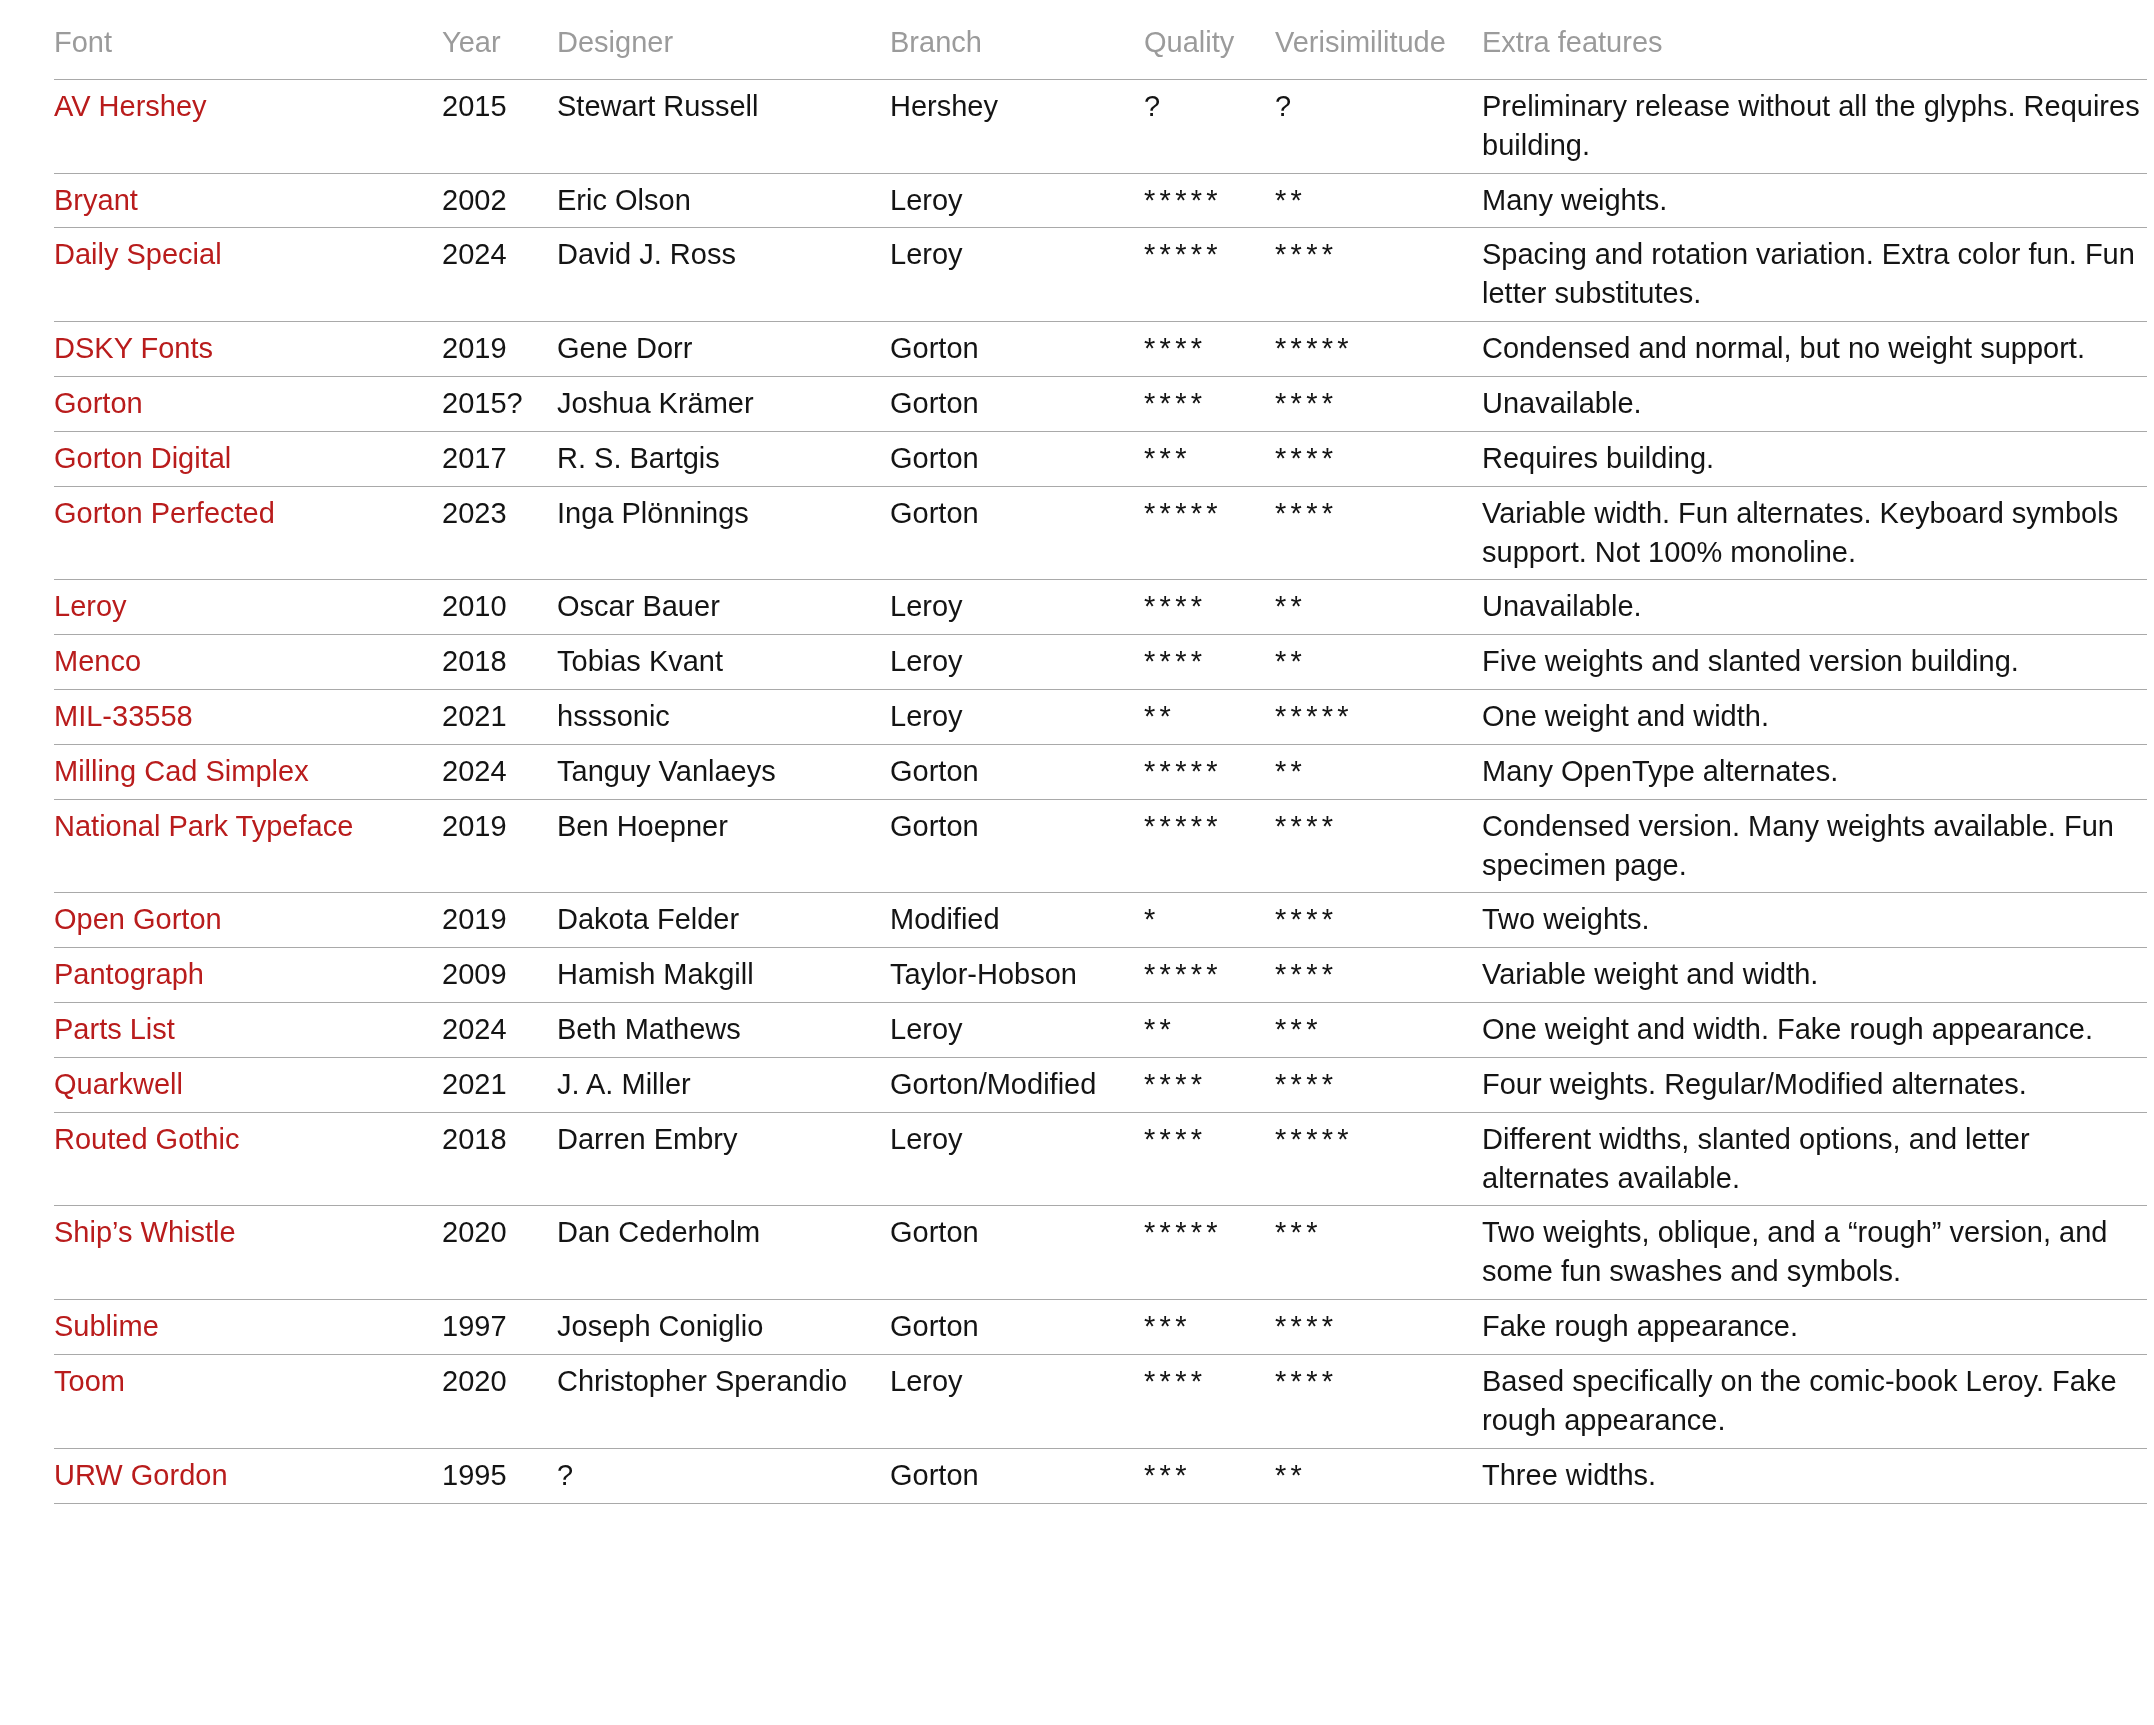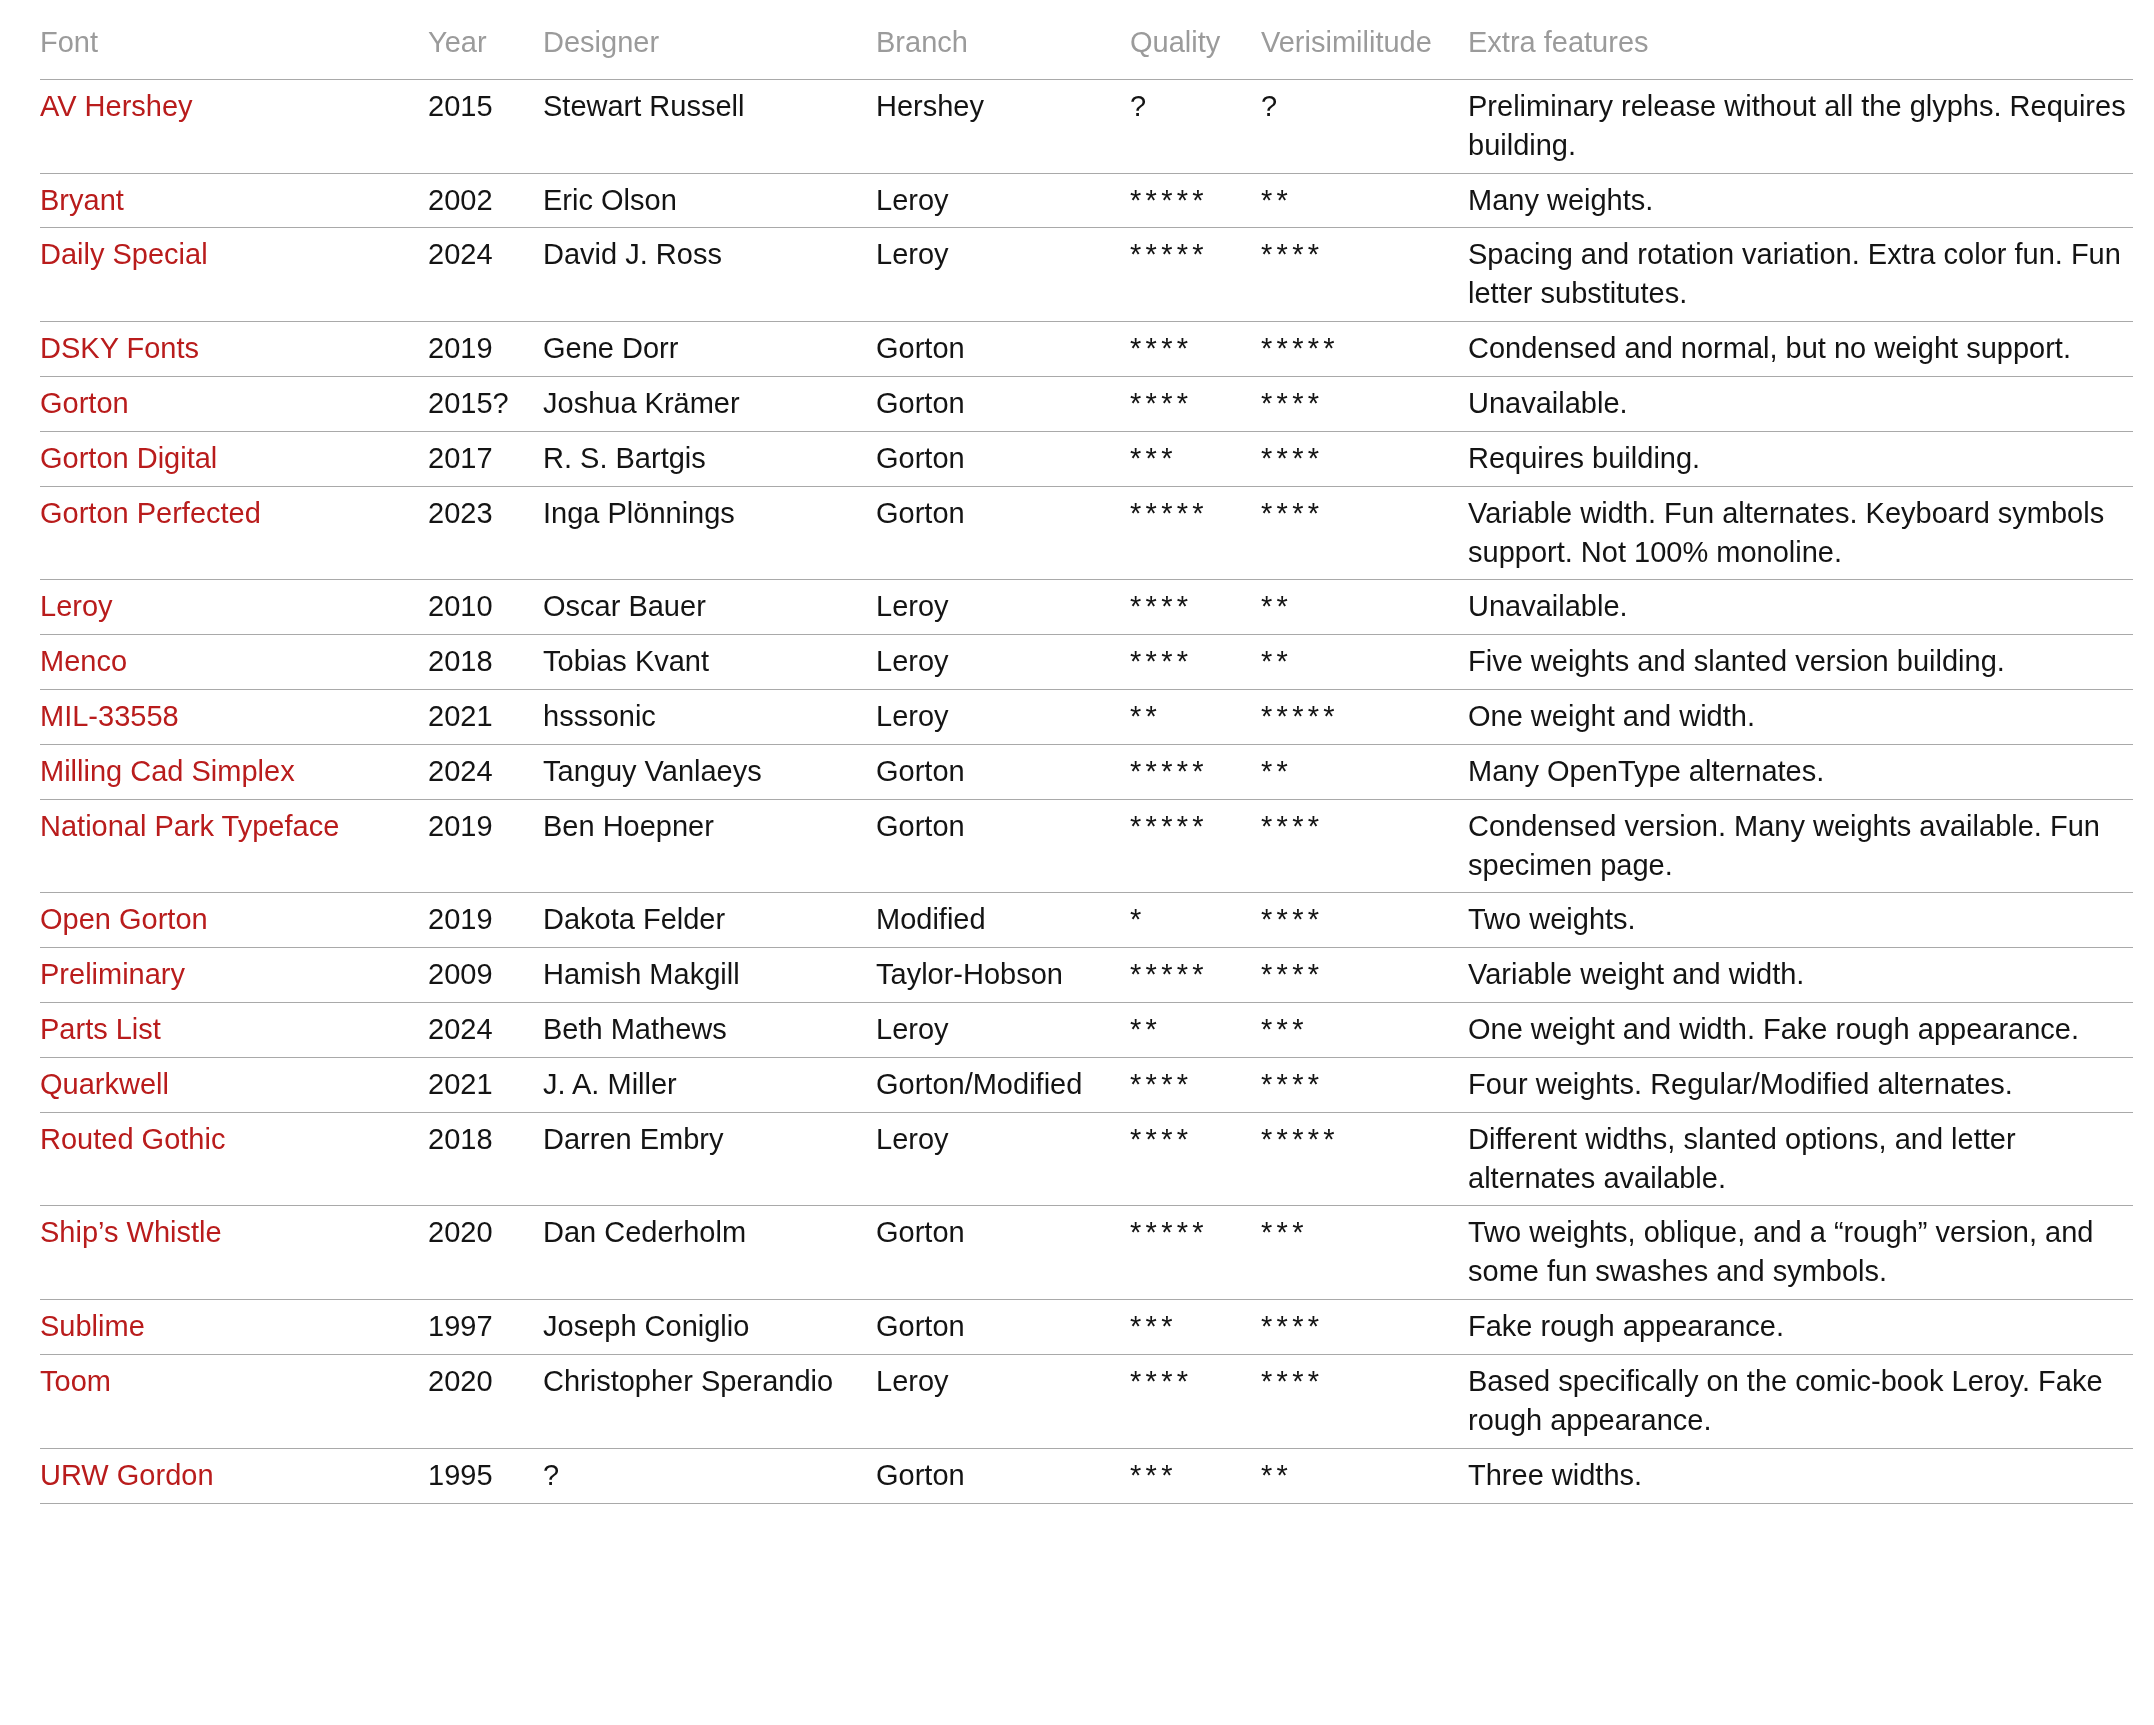--- a/index.html
+++ b/index.html
@@ -6,21 +6,21 @@
   html, body {
     width: 2155px; height: 1726px;
     background: #ffffff;
     font-family: "Liberation Sans", sans-serif;
     font-size: 29px;
     color: #141414;
     overflow: hidden;
   }
   .table-wrap {
     position: absolute;
-    left: 40px; top: 0;
+    left: 54px; top: 0;
     width: 2093px;
   }
   table.font-table {
     width: 100%;
     border-collapse: collapse;
     table-layout: fixed;
     border-bottom: 1.7px solid #a9a9a9;
   }
   col.w-font   { width: 388px; }
   col.w-year   { width: 115px; }
@@ -206,21 +206,21 @@
     <td class="c-font">Open Gorton</td>
     <td class="c-year">2019</td>
     <td class="c-designer">Dakota Felder</td>
     <td class="c-branch">Modified</td>
     <td class="c-quality">*</td>
     <td class="c-verisimilitude">****</td>
     <td class="c-extra">Two weights.</td>
   </tr>
 
   <tr>
-    <td class="c-font">Preliminary</td>
+    <td class="c-font">Pantograph</td>
     <td class="c-year">2009</td>
     <td class="c-designer">Hamish Makgill</td>
     <td class="c-branch">Taylor-Hobson</td>
     <td class="c-quality">*****</td>
     <td class="c-verisimilitude">****</td>
     <td class="c-extra">Variable weight and width.</td>
   </tr>
 
   <tr>
     <td class="c-font">Parts List</td>

